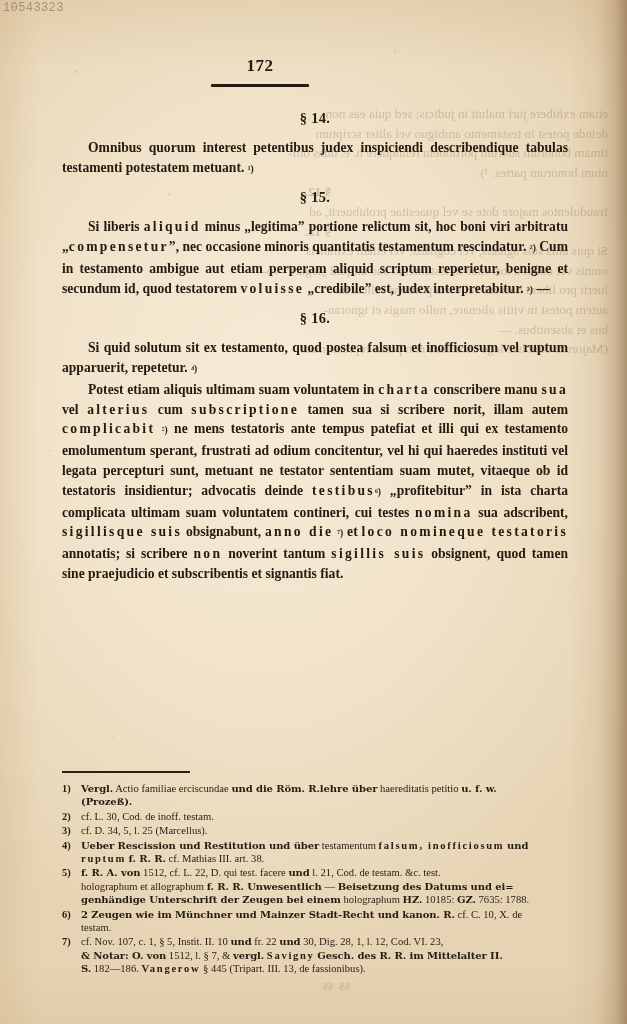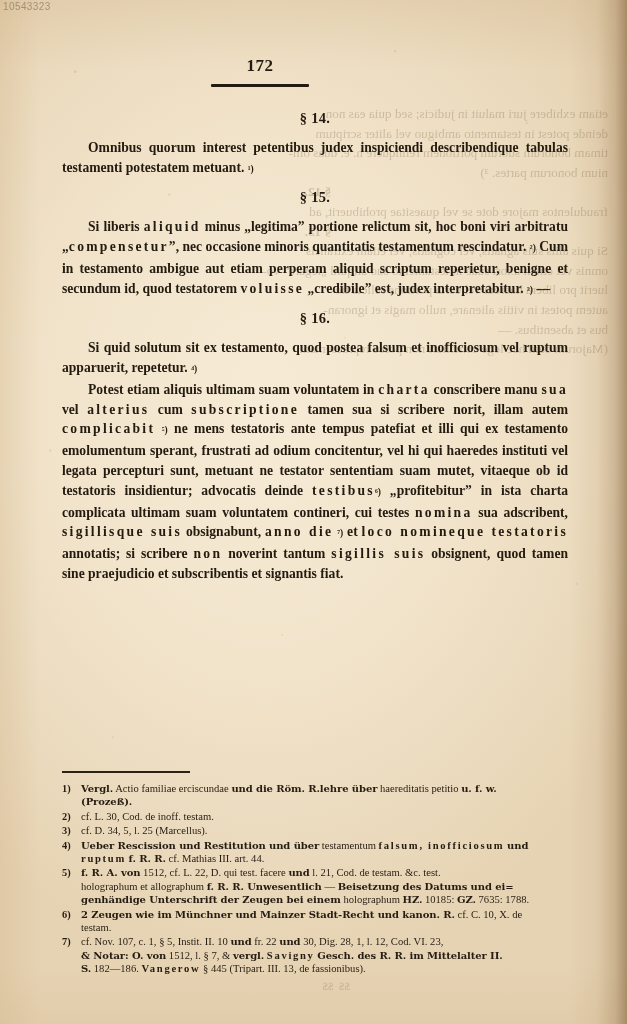--- a/index.html
+++ b/index.html
@@ -38,22 +38,22 @@
       radial-gradient(circle at 72% 77%, rgba(120,85,45,.18) 0 1px, transparent 1.6px),
       radial-gradient(circle at 33% 88%, rgba(120,85,45,.16) 0 1px, transparent 1.6px),
       radial-gradient(circle at 92% 57%, rgba(120,85,45,.16) 0 1px, transparent 1.6px),
       radial-gradient(circle at 18% 72%, rgba(120,85,45,.14) 0 1px, transparent 1.6px),
       radial-gradient(circle at 55% 33%, rgba(120,85,45,.14) 0 1px, transparent 1.6px);
   }
 
   
   #scan-id{
     position:absolute;left:3px;top:1px;
-    font-family:Liberation Sans, sans-serif;
-    font-size:10px;letter-spacing:.4px;
+    font-family:Liberation Mono, monospace;
+    font-size:12px;letter-spacing:.4px;
     color:rgba(112,96,78,.55);
   }
 
   
   #showthrough{
     position:absolute;left:28px;top:104px;width:580px;
     transform:scaleX(-1);
     opacity:.26;
     color:#6b5334;
     font-size:13.2px;line-height:19.6px;
@@ -195,21 +195,21 @@
       <div class="note">
         <div class="mark">2)</div>
         <div class="txt"><span>cf. L. 30, Cod. de inoff. testam.</span></div>
       </div>
       <div class="note">
         <div class="mark">3)</div>
         <div class="txt"><span>cf. D. 34, 5, l. 25 (Marcellus).</span></div>
       </div>
       <div class="note">
         <div class="mark">4)</div>
-        <div class="txt"><span class="fr">Ueber Rescission und Restitution und über</span><span> testamentum </span><span class="nsp">falsum, inofficiosum</span><span> </span><span class="fr">und</span><br><span class="nsp">ruptum</span><span> </span><span class="fr">f. R. R.</span><span> cf. Mathias III. art. 44.</span></div>
+        <div class="txt"><span class="fr">Ueber Rescission und Restitution und über</span><span> testamentum </span><span class="nsp">falsum, inofficiosum</span><span> </span><span class="fr">und</span><br><span class="nsp">ruptum</span><span> </span><span class="fr">f. R. R.</span><span> cf. Mathias III. art. 38.</span></div>
       </div>
       <div class="note">
         <div class="mark">5)</div>
         <div class="txt"><span class="fr">f. R. A. von</span><span> 1512, cf. L. 22, D. qui test. facere </span><span class="fr">und</span><span> l. 21, Cod. de testam. &amp;c. test.</span><br><span>holographum et allographum </span><span class="fr">f. R. R. Unwesentlich</span><span> — </span><span class="fr">Beisetzung des Datums und ei=</span><br><span class="fr">genhändige Unterschrift der Zeugen bei einem</span><span> holographum </span><span class="fr">HZ.</span><span> 10185: </span><span class="fr">GZ.</span><span> 7635: 1788.</span></div>
       </div>
       <div class="note">
         <div class="mark">6)</div>
         <div class="txt"><span class="fr">2 Zeugen wie im Münchner und Mainzer Stadt-Recht und kanon. R.</span><span> cf. C. 10, X. de</span><br><span>testam.</span></div>
       </div>
       <div class="note">

